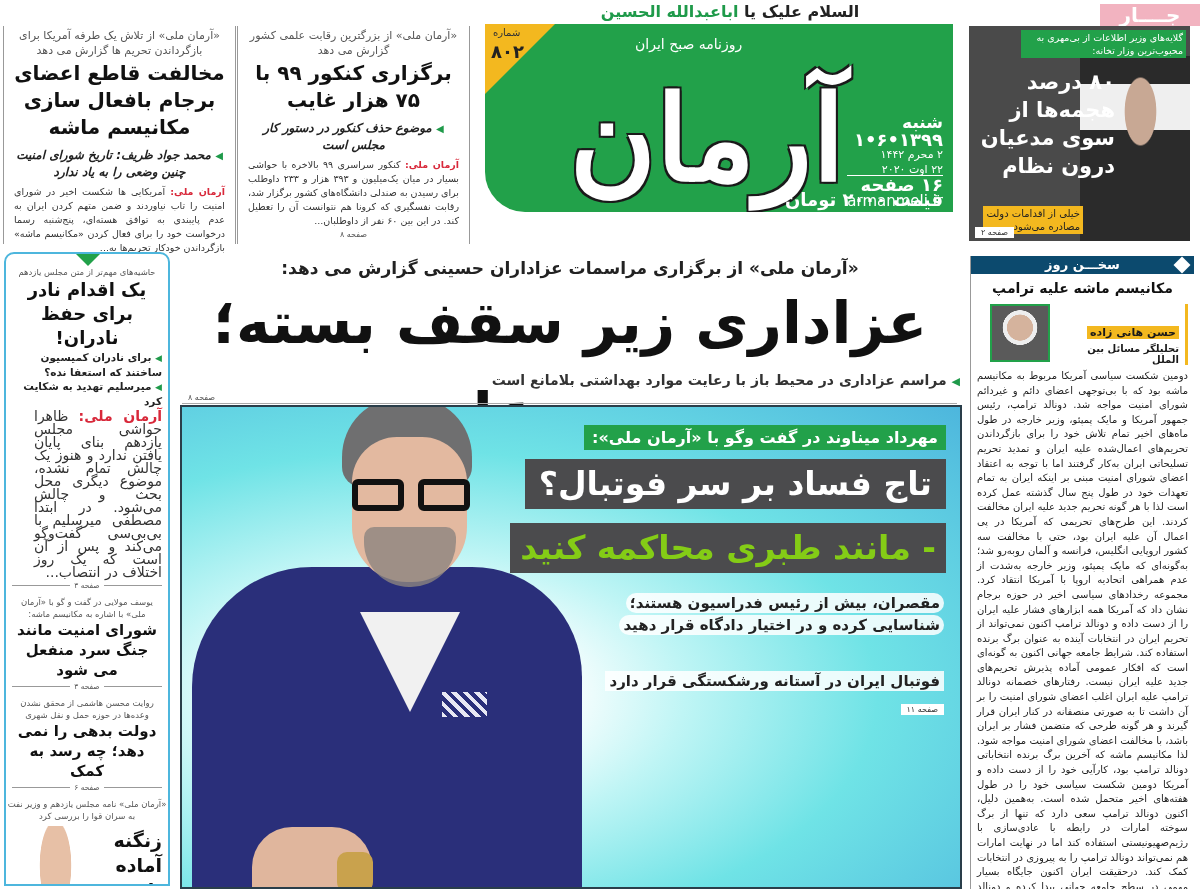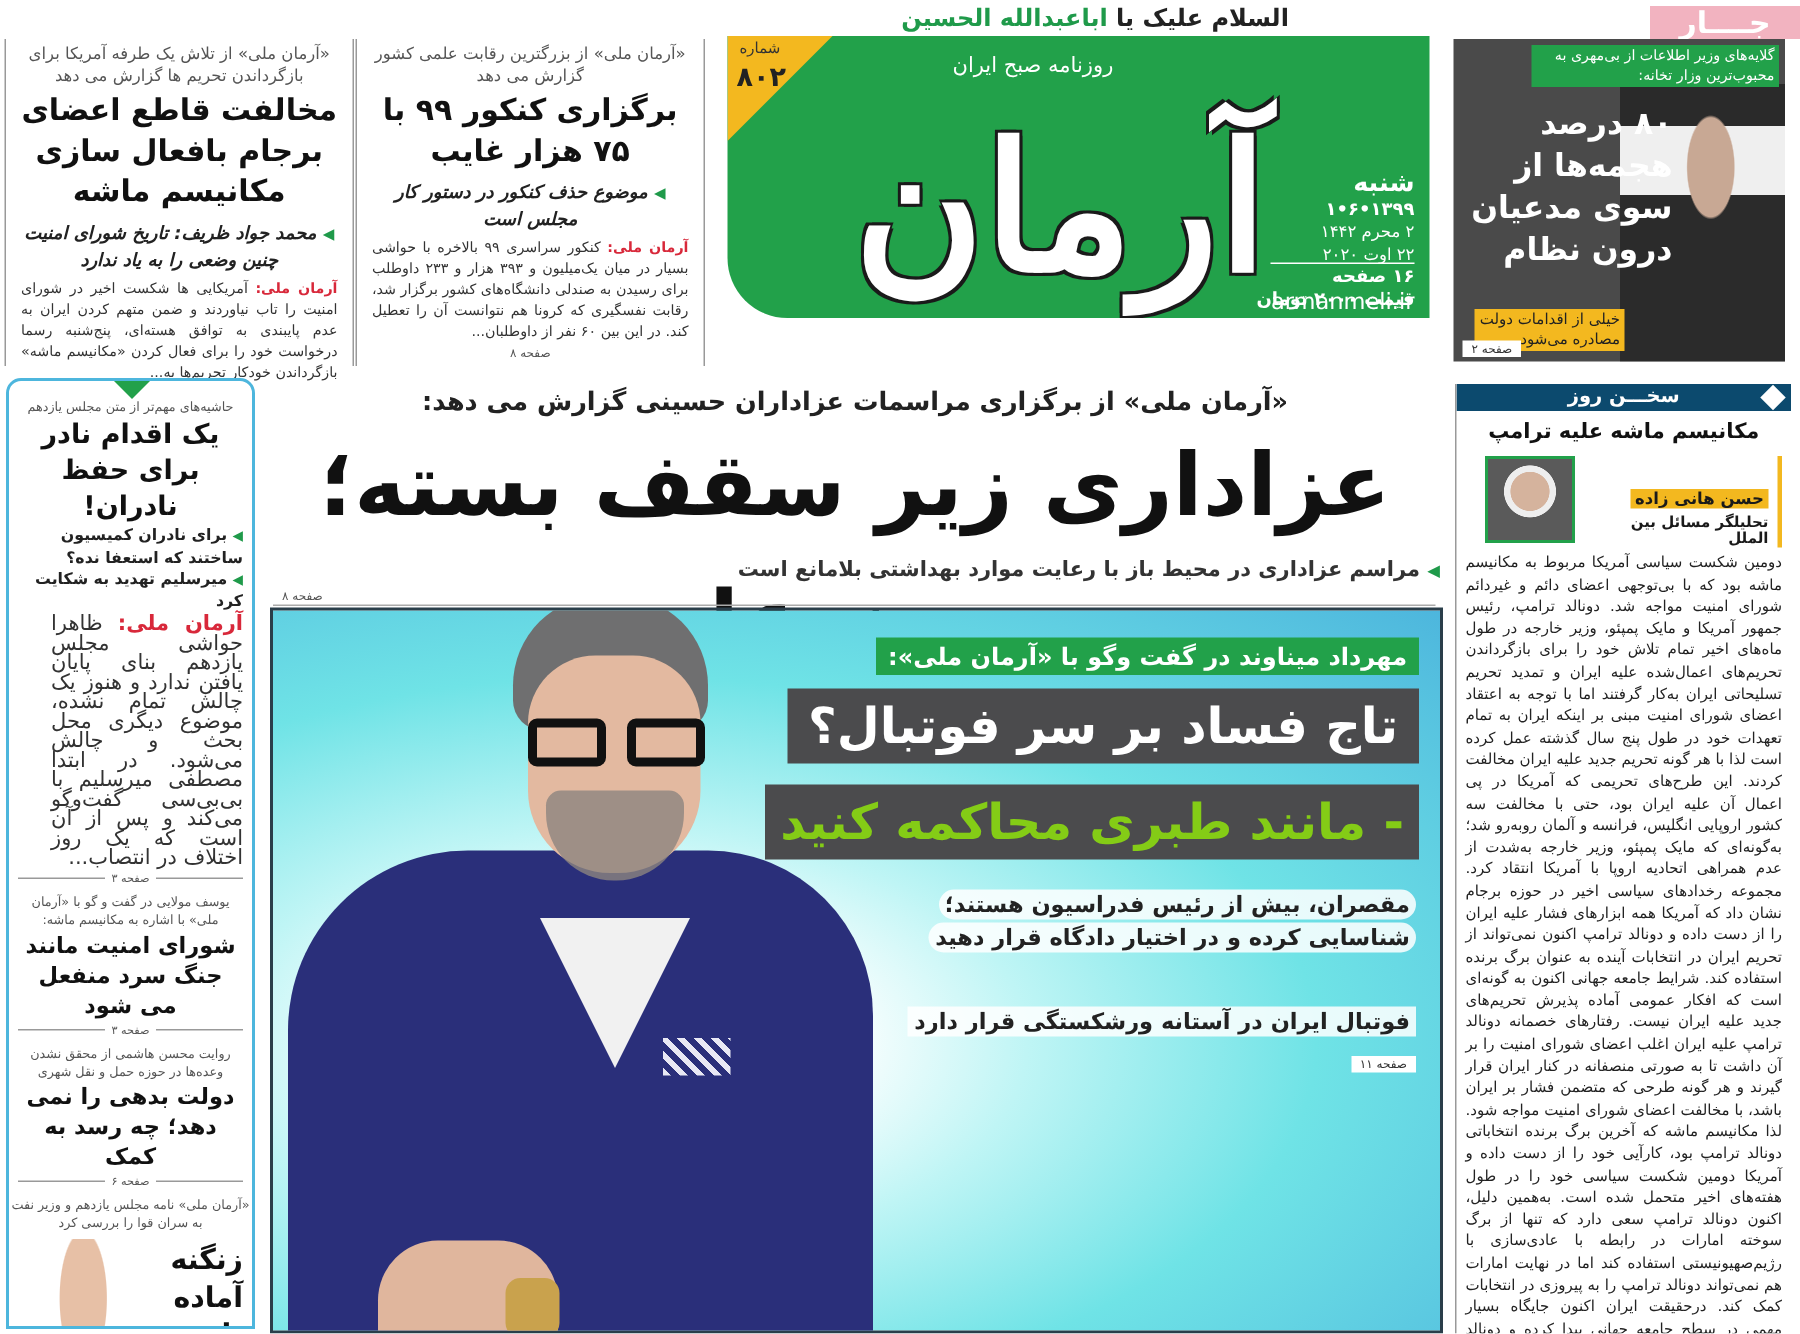--- a/index.html
+++ b/index.html
@@ -25,21 +25,21 @@
   .masthead { top: 24px; left: 485px; width: 468px; height: 188px; background: #22a14a; border-radius: 0 0 0 40px; overflow: hidden; }
   .mast-corner { position: absolute; top: 0; left: 0; width: 0; height: 0; border-top: 70px solid #f3b81f; border-right: 70px solid transparent; }
   .issue-label { position: absolute; top: 3px; left: 8px; font-size: 10px; color: #333; }
   .issue-num { position: absolute; top: 17px; left: 6px; font-size: 18px; color: #222; font-weight: bold; }
   .paper-sub { position: absolute; top: 12px; left: 150px; font-size: 14px; color: #fff; }
   .paper-logo { position: absolute; top: 30px; left: 90px; width: 270px; font-family: "DejaVu Serif", serif; font-size: 118px; line-height: 170px; color: #fff; font-weight: bold;
     text-shadow: -2px -2px 0 #1a1a1a, 2px -2px 0 #1a1a1a, -2px 2px 0 #1a1a1a, 2px 2px 0 #1a1a1a; text-align: center; }
   .date-block { position: absolute; top: 88px; right: 10px; text-align: right; color: #fff; }
   .date-block .day { font-size: 17px; font-weight: bold; }
   .date-block .line { font-size: 11px; line-height: 15px; }
-  .date-block .line.big { font-size: 12px; font-weight: bold; }
+  .date-block .line.big { font-size: 18px; font-weight: bold; }
   .site { position: absolute; bottom: 2px; right: 10px; font-size: 15px; color: #fff; border-top: 1px solid #fff; padding-top: 16px; direction: ltr; }
 
   
   .ribbon { top: 4px; left: 1100px; width: 100px; height: 22px; background: #f2b3c0; color: #fff; font-size: 20px; font-weight: bold; text-align: center; line-height: 22px; }
   .feature-tr { top: 26px; left: 969px; width: 221px; height: 215px; background: #4a4a4a; overflow: hidden; }
   .feature-tr .photo { position: absolute; right: 0; top: 30px; width: 110px; height: 185px;
     background: radial-gradient(ellipse at 55% 30%, #c8a894 0 18%, transparent 19%), linear-gradient(#2a2a2a 0 15%, #efefef 15% 40%, #2b2b2b 40%); }
   .feature-tr .kicker { position: absolute; top: 4px; right: 4px; background: #22a14a; color: #fff; font-size: 9.5px; line-height: 13px; padding: 1px 3px; width: 165px; text-align: right; }
   .feature-tr .headline { position: absolute; top: 42px; left: 6px; width: 140px; color: #fff; font-weight: bold; font-size: 21px; line-height: 28px; text-align: right; }
   .feature-tr .sub { position: absolute; top: 180px; left: 14px; background: #f3b81f; color: #222; font-size: 10px; line-height: 13px; padding: 1px 3px; width: 100px; text-align: right; }

